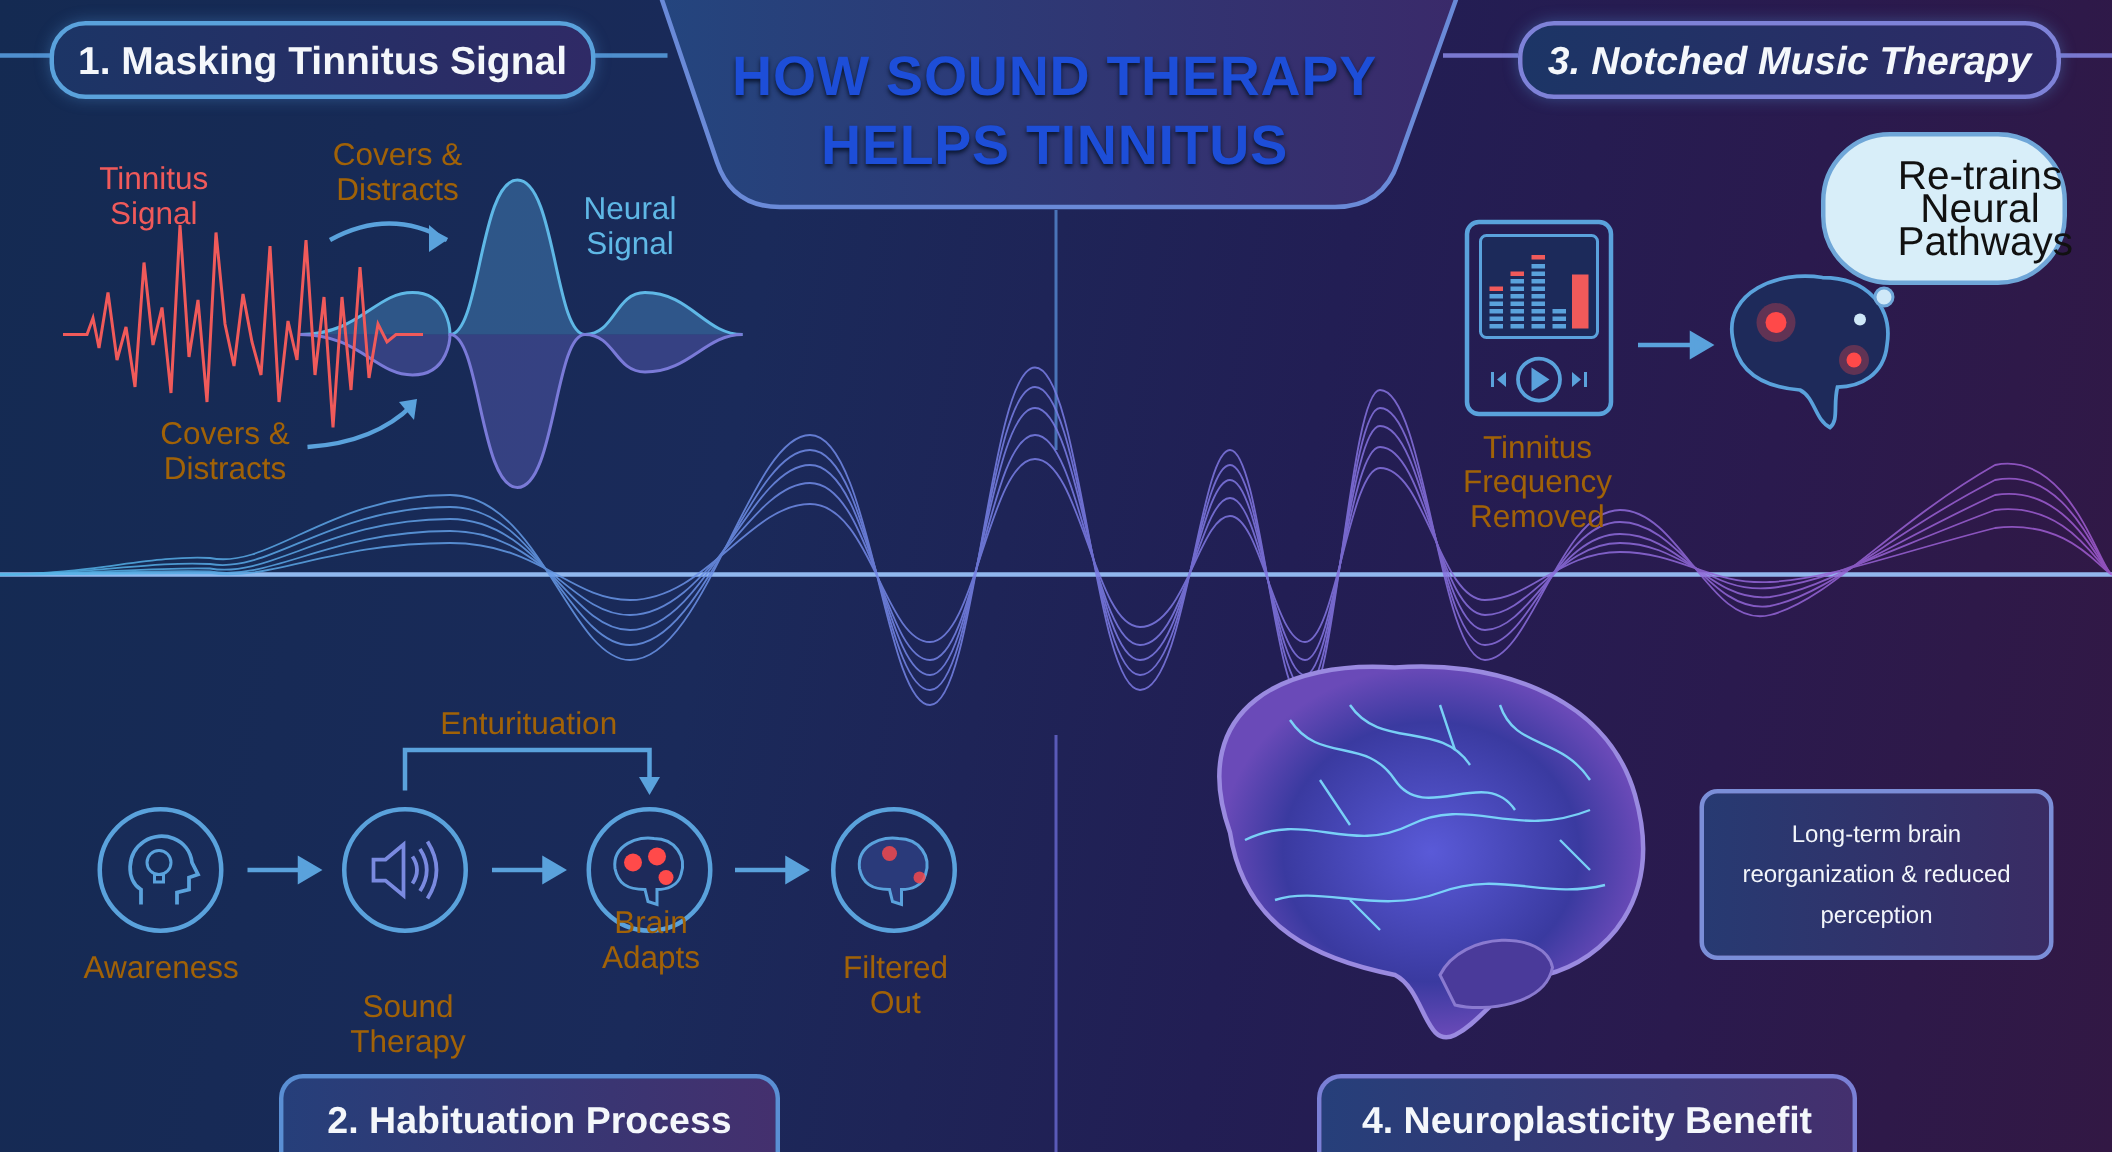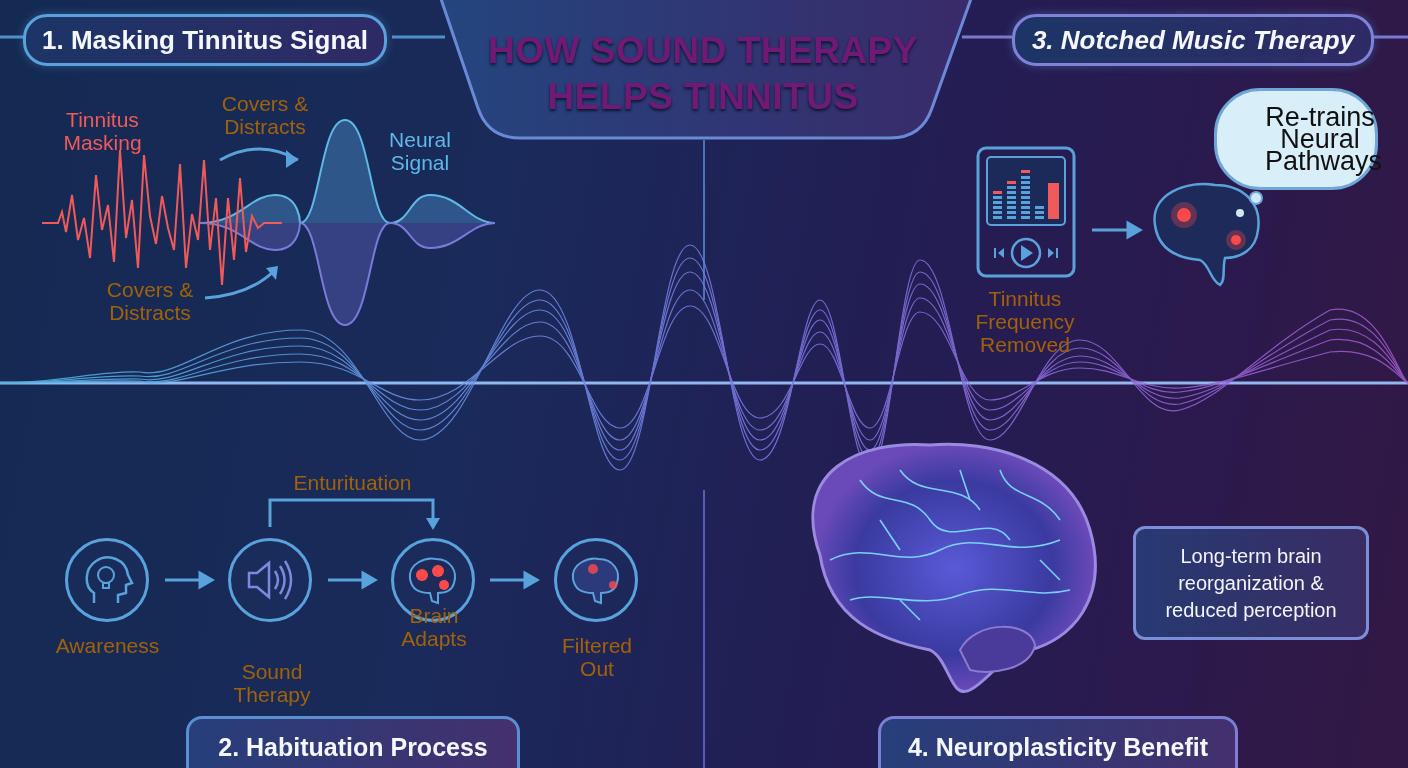--- a/index.html
+++ b/index.html
@@ -2,35 +2,35 @@
 <html><head>
 <meta charset="utf-8">
 <style>
   html,body{margin:0;padding:0;}
   body{width:1408px;height:768px;overflow:hidden;font-family:"Liberation Sans","DejaVu Sans",sans-serif;
     background:linear-gradient(100deg,#142a52 0%,#1a2a5a 35%,#221e54 60%,#2a1a4e 80%,#321844 100%);position:relative;color:#fff;}
   .abs{position:absolute;}
   .pill{position:absolute;border:3px solid;border-image:none;border-radius:24px;background:linear-gradient(90deg,#1c3566,#2f2a66);
     font-weight:bold;font-size:26px;display:flex;align-items:center;justify-content:center;color:#f4f7fb;
     box-shadow:0 0 10px rgba(90,160,230,.35);}
-  .pill.p1{left:23px;top:14px;width:358px;height:46px;border-color:#5aa2dc;}
+  .pill.p1{left:33px;top:14px;width:358px;height:46px;border-color:#5aa2dc;}
   .pill.p3{left:1012px;top:14px;width:356px;height:46px;border-color:#7e82d8;font-style:italic;}
   .tab{position:absolute;border:3px solid;border-bottom:none;border-radius:16px 16px 0 0;background:linear-gradient(90deg,#263f7a,#44306e);
     font-weight:bold;font-size:25px;display:flex;align-items:center;justify-content:center;color:#f4f7fb;}
   .tab.t2{left:186px;top:716px;width:328px;height:56px;border-color:#5a8fd4;}
   .tab.t4{left:878px;top:716px;width:354px;height:56px;border-color:#7a80d6;}
-  .title-text{position:absolute;left:430px;top:28px;width:546px;text-align:center;font-weight:bold;font-size:37px;line-height:46px;color:#701a75;letter-spacing:.5px;text-shadow:0 2px 3px #0a1630;}
+  .title-text{position:absolute;left:430px;top:28px;width:546px;text-align:center;font-weight:bold;font-size:37px;line-height:46px;color:#1d4ed8;letter-spacing:.5px;text-shadow:0 2px 3px #0a1630;}
   .lbl{position:absolute;text-align:center;font-size:21px;line-height:23px;color:#a16207;}
   .red{color:#f05a5a;}
   .blue{color:#5fb8e6;}
   .step-circle{position:absolute;width:84px;height:84px;border-radius:50%;border:3px solid #5aa2dc;box-sizing:border-box;background:rgba(30,50,100,.3);}
   .cloud{position:absolute;left:1214px;top:88px;width:158px;height:96px;border-radius:46px;background:#d8eef9;border:3px solid #6fa6d8;
     color:#111;font-size:27px;line-height:22px;text-align:center;display:flex;align-items:center;justify-content:flex-end;}
   .infobox{position:absolute;left:1133px;top:526px;width:230px;height:108px;border-radius:12px;border:3px solid #7b8ed8;background:linear-gradient(90deg,#273a72,#3a2c64);
-    font-size:20px;line-height:27px;display:flex;align-items:center;justify-content:center;text-align:center;color:#f2f5fa;}
+    font-size:16px;line-height:27px;display:flex;align-items:center;justify-content:center;text-align:center;color:#f2f5fa;}
 </style>
 </head>
 <body>
 
 <svg class="abs" style="left:0;top:0" width="1408" height="768" viewBox="0 0 1408 768">
   <defs>
     <linearGradient id="wg" x1="0" x2="1">
       <stop offset="0" stop-color="#4fb6e6"></stop>
         <stop offset=".5" stop-color="#7a7de6"></stop>
         <stop offset="1" stop-color="#a05ad0"></stop>
@@ -155,21 +155,21 @@
     <circle cx="1256" cy="198" r="6" fill="#cfe8f8" stroke="#6fa6d8" stroke-width="2"></circle>
   </g>
 </svg>
 
 <div class="title-text">
   <div>HOW SOUND THERAPY</div>
   <div>HELPS TINNITUS</div>
 </div>
 
 <div class="pill p1">1. Masking Tinnitus Signal</div>
-<div class="lbl red" style="left:50px;top:108px;width:105px;">Tinnitus Masking</div>
+<div class="lbl red" style="left:50px;top:108px;width:105px;">Tinnitus Signal</div>
 <div class="lbl" style="left:210px;top:92px;width:110px;">Covers &amp; Distracts</div>
 <div class="lbl blue" style="left:365px;top:128px;width:110px;">Neural Signal</div>
 <div class="lbl" style="left:95px;top:278px;width:110px;">Covers &amp; Distracts</div>
 
 <div class="lbl" style="left:270px;top:471px;width:165px;">Enturituation</div>
 
 <div class="step-circle" style="left:65px;top:538px;">
   <svg width="78" height="78" viewBox="0 0 78 78">
     <path d="M26,62 L26,52 C16,46 16,28 28,20 C40,12 58,18 60,34 L64,42 L58,44 L58,52 L50,54 L50,62" fill="none" stroke="#5aa2dc" stroke-width="2.5"></path>
     <circle cx="38" cy="34" r="8" fill="none" stroke="#5aa2dc" stroke-width="2"></circle>

